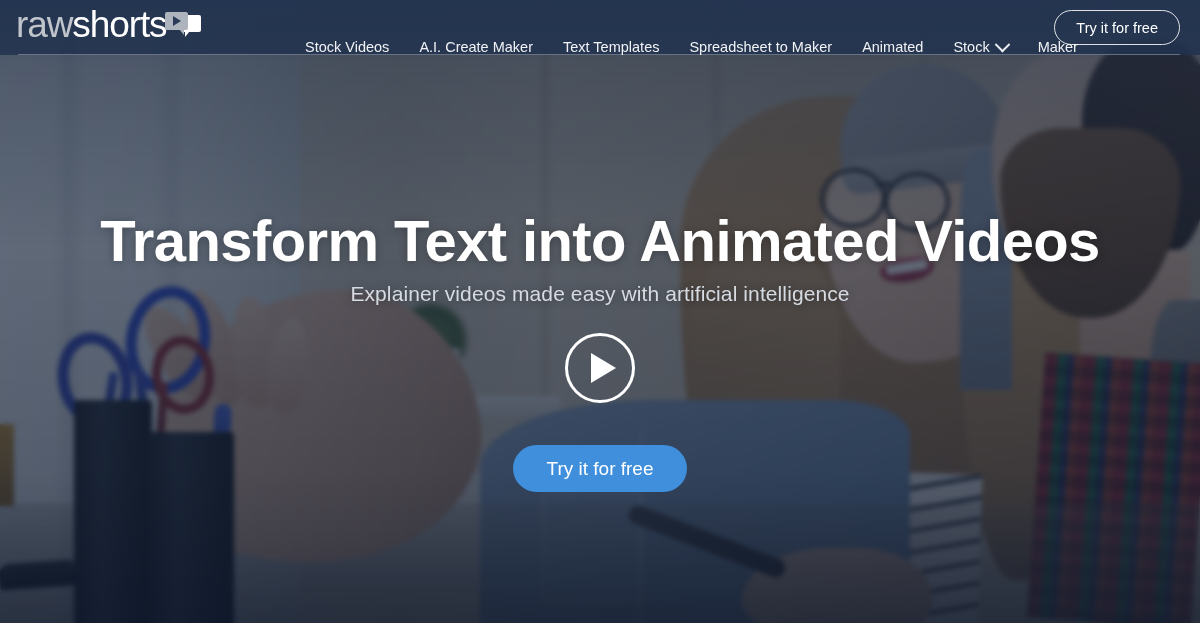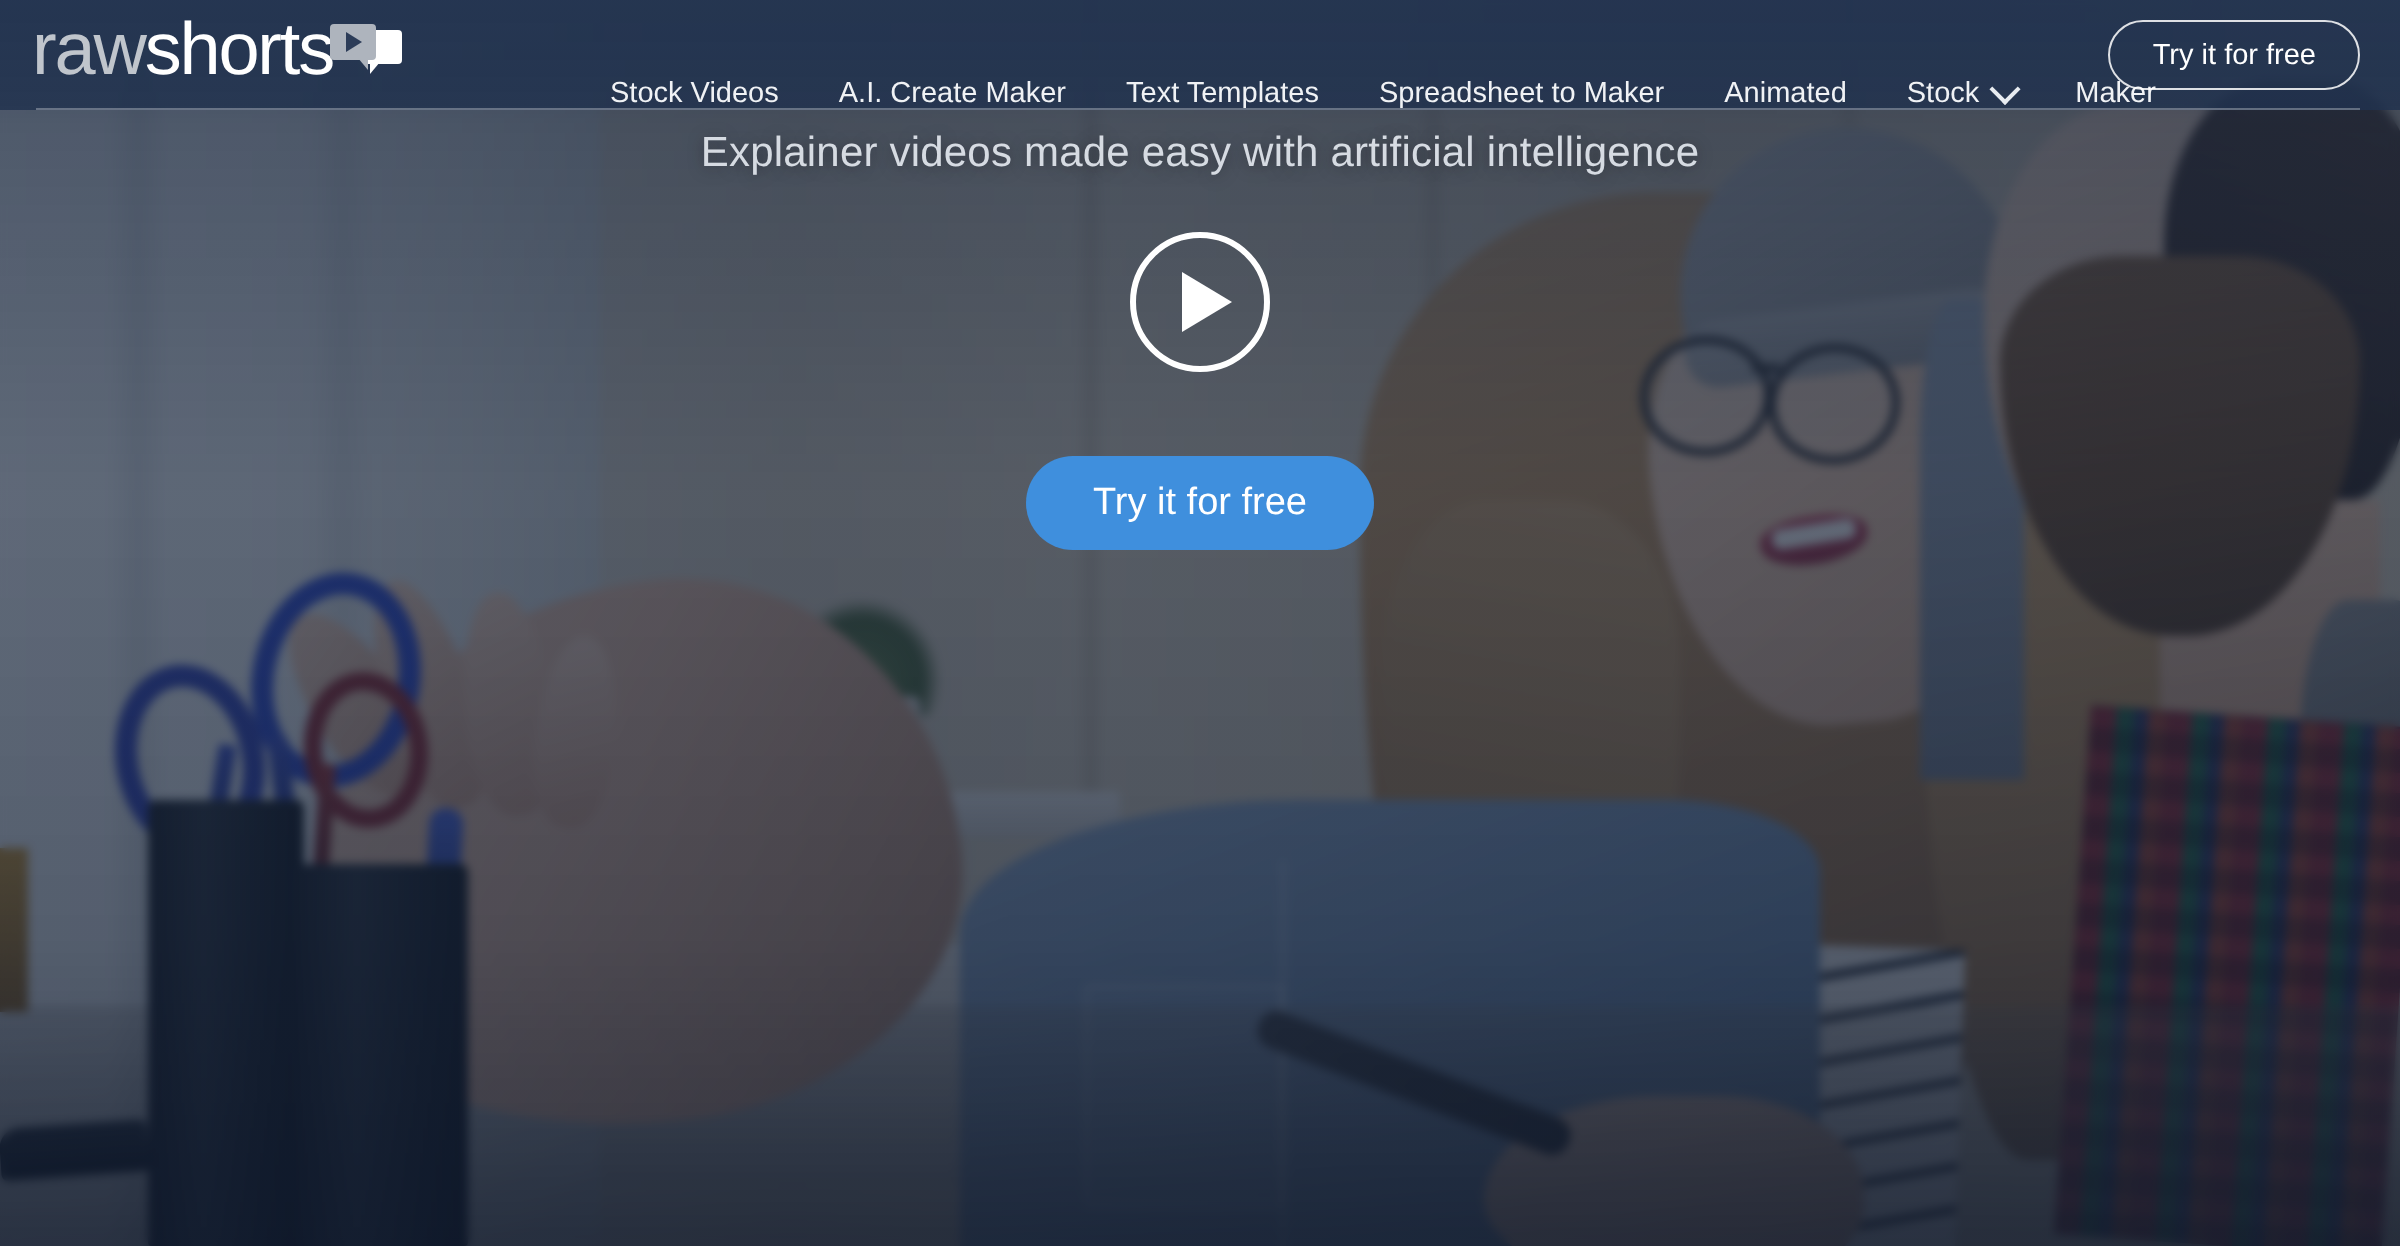--- a/index.html
+++ b/index.html
@@ -641,20 +641,21 @@
       </a>
       <a class="nav-link" href="#">
         <span>Maker</span>
       </a>
     </nav>
 
     <button class="btn-outline">Try it for free</button>
   </header>
 
   <div class="hero-content">
+    <h1 class="hero-title">Transform Text into Animated Videos</h1>
     <p class="hero-sub">Explainer videos made easy with artificial intelligence</p>
 
     <button class="play-button">
       <span class="play-triangle"></span>
     </button>
 
     <button class="btn-primary">Try it for free</button>
   </div>
 
 </div>

